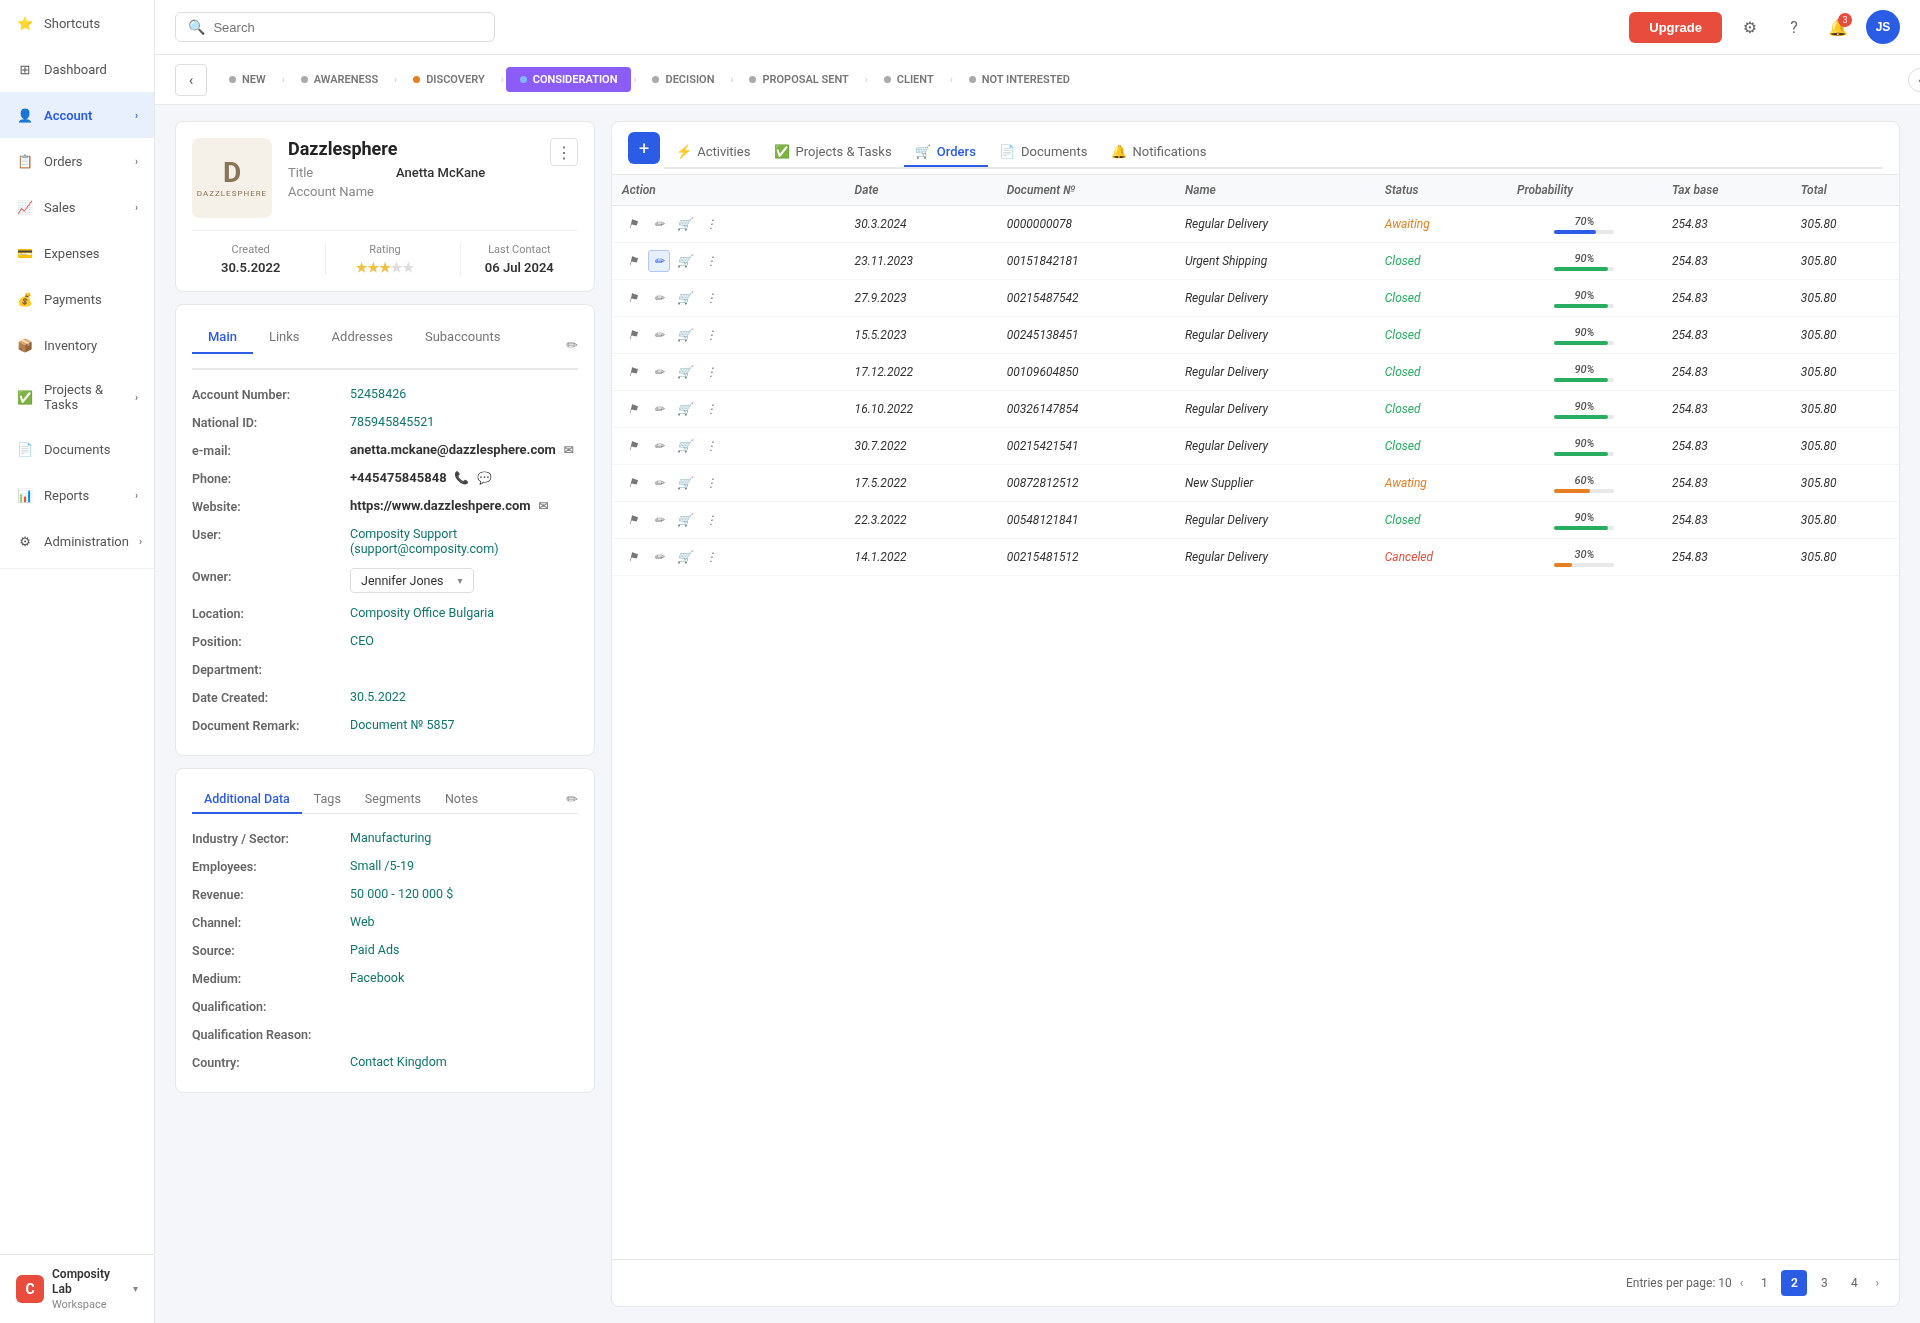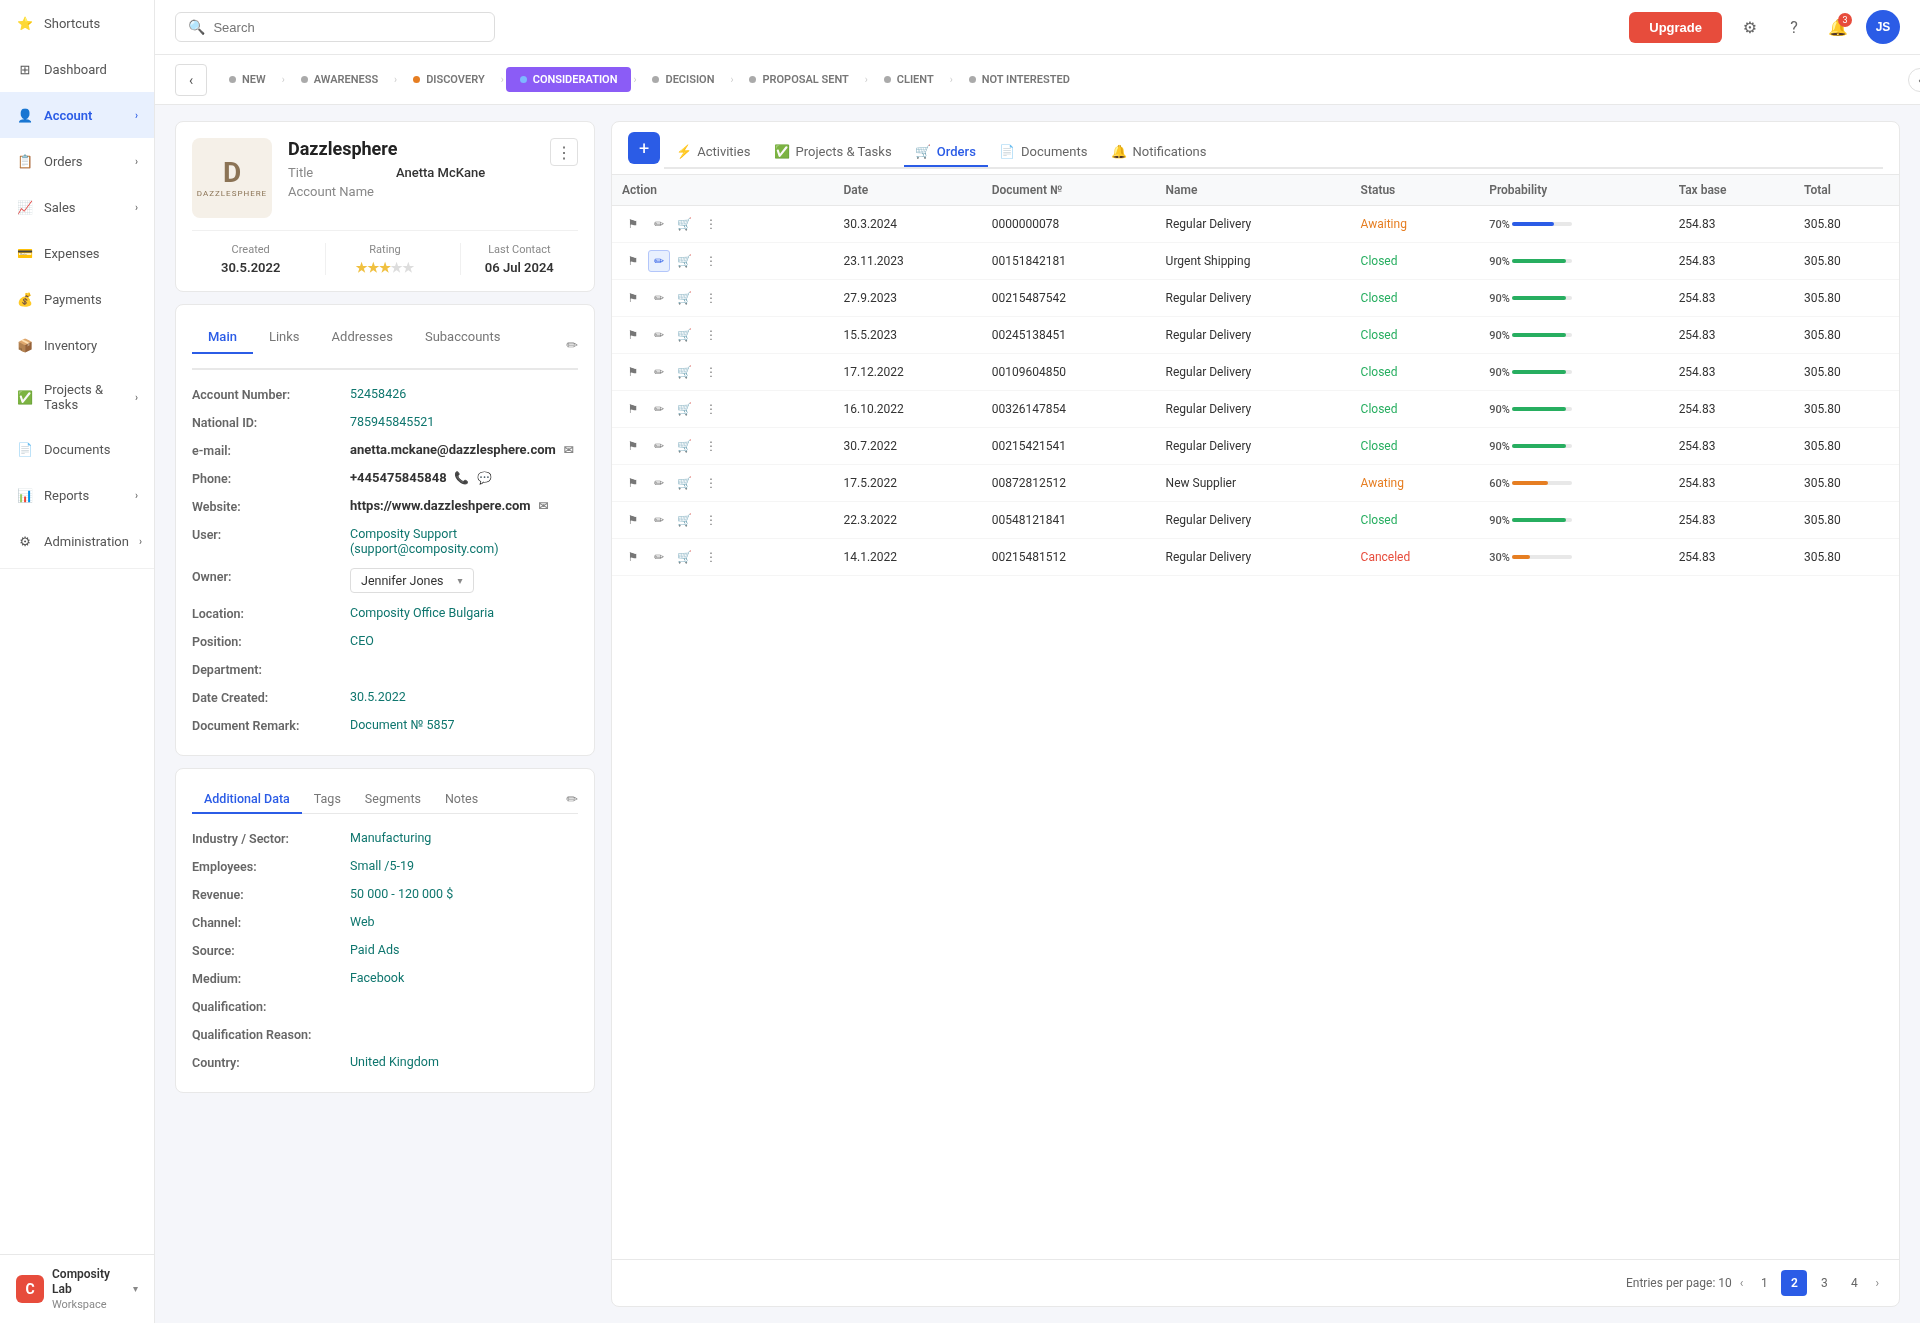--- a/index.html
+++ b/index.html
@@ -105,31 +105,31 @@
     
     .right-panel { flex: 1; background: #fff; border-radius: 8px; border: 1px solid #e8e8e8; display: flex; flex-direction: column; overflow: hidden; }
     .right-header { display: flex; align-items: center; padding: 10px 16px; border-bottom: 1px solid #e8e8e8; gap: 4px; }
     .add-btn { width: 32px; height: 32px; background: #2b5ce6; color: white; border-radius: 6px; display: flex; align-items: center; justify-content: center; font-size: 18px; cursor: pointer; flex-shrink: 0; }
     .right-tab { display: flex; align-items: center; gap: 5px; padding: 6px 12px; font-size: 13px; cursor: pointer; color: #666; border-bottom: 2px solid transparent; }
     .right-tab.active { color: #2b5ce6; border-bottom-color: #2b5ce6; font-weight: 500; }
     .right-tab .tab-icon { font-size: 13px; }
 
     
     .orders-table { flex: 1; overflow: auto; padding: 0; }
-    table { width: 100%; border-collapse: collapse; font-size: 12px; }
+    table { width: 100%; border-collapse: collapse; font-size: 12px; font-style: italic; }
     thead tr { background: #f8f9fa; }
     th { padding: 8px 10px; text-align: left; color: #666; font-weight: 600; font-size: 12px; border-bottom: 1px solid #e8e8e8; white-space: nowrap; }
     td { padding: 7px 10px; color: #333; border-bottom: 1px solid #f5f5f5; vertical-align: middle; white-space: nowrap; }
     .action-icons { display: flex; gap: 4px; align-items: center; }
     .action-icon { width: 22px; height: 22px; display: flex; align-items: center; justify-content: center; cursor: pointer; color: #777; font-size: 12px; border-radius: 3px; }
     .action-icon.edit-active { background: #e8f0fe; color: #2b5ce6; border: 1px solid #b3c6fa; }
     .status-closed { color: #27ae60; }
     .status-awaiting { color: #e67e22; }
     .status-cancelled { color: #e74c3c; }
-    .prob-bar { display: flex; flex-direction: row; align-items: center; gap: 2px; text-align: right; }
+    .prob-bar { display: flex; flex-direction: column; align-items: center; gap: 2px; text-align: right; }
     .prob-bar-bg { width: 60px; height: 4px; background: #e8e8e8; border-radius: 2px; }
     .prob-bar-fill { height: 4px; border-radius: 2px; }
     .prob-label { font-size: 11px; color: #555; font-weight: 500; }
 
     
     .pagination { display: flex; align-items: center; justify-content: flex-end; padding: 10px 16px; gap: 4px; border-top: 1px solid #e8e8e8; font-size: 12px; color: #666; }
     .page-btn { width: 26px; height: 26px; display: flex; align-items: center; justify-content: center; border-radius: 4px; cursor: pointer; border: 1px solid transparent; }
     .page-btn.active { background: #2b5ce6; color: white; font-weight: 600; }
     .page-nav { cursor: pointer; color: #888; font-size: 12px; padding: 4px; }
   </style>
@@ -437,21 +437,21 @@
               <div class="form-row">
                 <span class="form-label">Qualification:</span>
                 <span class="form-value"></span>
               </div>
               <div class="form-row">
                 <span class="form-label">Qualification Reason:</span>
                 <span class="form-value"></span>
               </div>
               <div class="form-row">
                 <span class="form-label">Country:</span>
-                <span class="form-value">United Kingdom</span>
+                <span class="form-value">Contact Kingdom</span>
               </div>
             </div>
         </div>
 
       </div>
 
       <div class="right-panel">
         <div class="right-header">
           <div class="add-btn">+</div>
           <div id="right-tabs-container" style="display:flex;flex:1;border-bottom:2px solid #e8e8e8;margin-bottom:-11px;">

